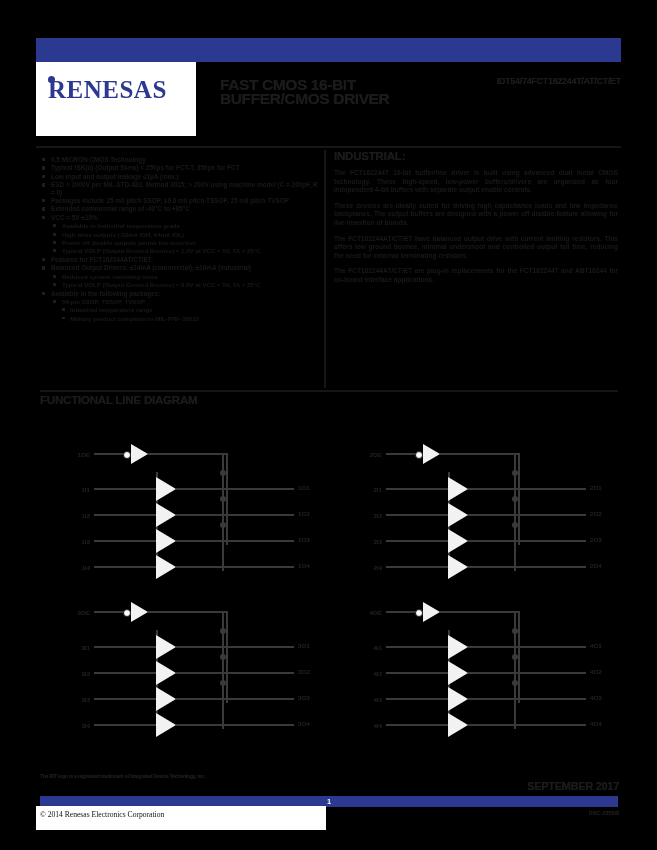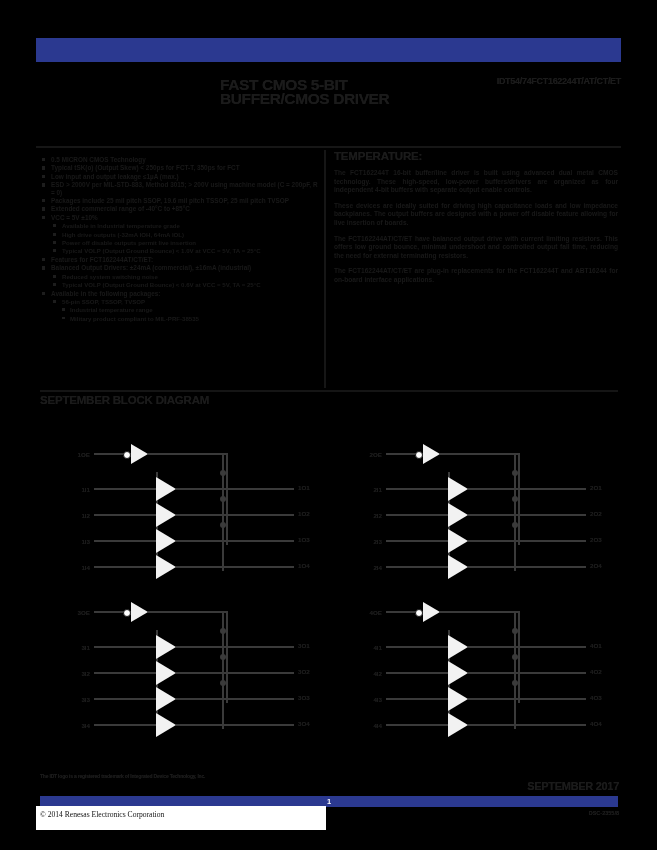--- a/index.html
+++ b/index.html
@@ -80,22 +80,25 @@
   .fwhite{position:absolute;left:0px;top:768px;width:290px;height:24px;background:#fff;}
   .frev{position:absolute;right:2px;top:772px;font-size:5.5px;}
 </style>
 </head>
 <body>
 
 <div id="page">
 
   <div class="bluebar"></div>
 
-
-  <div class="title1 obs">FAST CMOS 5-BIT</div>
+  <div class="logobox">
+    <div class="logo"><span class="dot"></span><span>RENESAS</span></div>
+  </div>
+
+  <div class="title1 obs">FAST CMOS 16-BIT</div>
   <div class="title2 obs">BUFFER/CMOS DRIVER</div>
   <div class="partnos obs">IDT54/74FCT162244T/AT/CT/ET</div>
 
   <div class="hrule"></div>
   <div class="coldiv"></div>
 
   <div id="colL">
     <ul class="feat">
       <li class="obs-body">0.5 MICRON CMOS Technology</li>
       <li class="obs-body">Typical tSK(o) (Output Skew) &lt; 250ps for FCT-T, 350ps for FCT</li>
@@ -113,29 +116,29 @@
       <li class="sub obs-body">Reduced system switching noise</li>
       <li class="sub obs-body">Typical VOLP (Output Ground Bounce) &lt; 0.6V at VCC = 5V, TA = 25°C</li>
       <li class="obs-body">Available in the following packages:</li>
       <li class="sub obs-body">56-pin SSOP, TSSOP, TVSOP</li>
       <li class="sub2 obs-body">Industrial temperature range</li>
       <li class="sub2 obs-body">Military product compliant to MIL-PRF-38535</li>
     </ul>
   </div>
 
   <div id="colR">
-    <div class="secthead obs">TEMPERATURE:</div>
+    <div class="secthead obs">INDUSTRIAL:</div>
     <p class="descp obs-body">The FCT162244T 16-bit buffer/line driver is built using advanced dual metal CMOS technology. These high-speed, low-power buffers/drivers are organized as four independent 4-bit buffers with separate output enable controls.</p>
     <p class="descp obs-body">These devices are ideally suited for driving high capacitance loads and low impedance backplanes. The output buffers are designed with a power off disable feature allowing for live insertion of boards.</p>
     <p class="descp obs-body">The FCT162244AT/CT/ET have balanced output drive with current limiting resistors. This offers low ground bounce, minimal undershoot and controlled output fall time, reducing the need for external terminating resistors.</p>
     <p class="descp obs-body">The FCT162244AT/CT/ET are plug-in replacements for the FCT162244T and ABT16244 for on-board interface applications.</p>
   </div>
 
   <div class="fbdrule"></div>
-  <div class="fbdhead obs">SEPTEMBER BLOCK DIAGRAM</div>
+  <div class="fbdhead obs">FUNCTIONAL LINE DIAGRAM</div>
 
   <div class="quad q1">
     <div class="pinL obs" style="left:8px;top:23px;">1OE</div>
     <div class="pinL obs" style="left:8px;top:58px;">1I1</div>
     <div class="pinL obs" style="left:8px;top:84px;">1I2</div>
     <div class="pinL obs" style="left:8px;top:110px;">1I3</div>
     <div class="pinL obs" style="left:8px;top:136px;">1I4</div>
     <div class="wire" style="left:58px;top:25px;width:32px;"></div>
     <div class="bubble" style="left:87px;top:23px;"></div>
     <div class="tri small" style="left:95px;top:16px;"></div>

